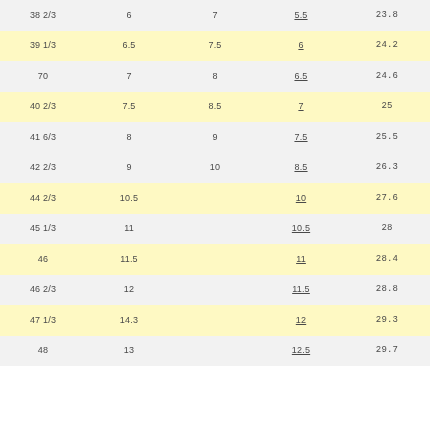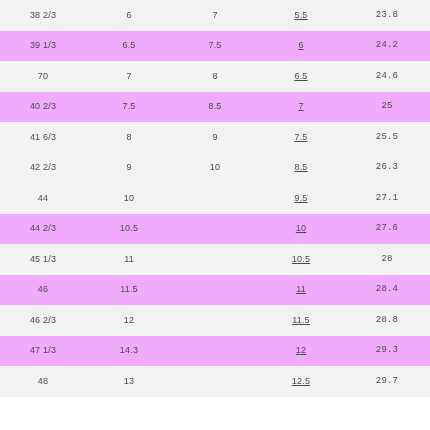--- a/index.html
+++ b/index.html
@@ -26,21 +26,21 @@
     font-size: 9px;
     color: #4a4a4a;
     letter-spacing: 0.2px;
     line-height: 1;
     border: none;
   }
   #size-table tr.row-shaded td {
     background: #f2f2f2;
   }
   #size-table tr.row-plain td {
-    background: #f0abfc;
+    background: #fef9c3;
   }
   
   .c0 { width: 86px; }
   .c1 { width: 86px; }
   .c2 { width: 86px; }
   .c3 { width: 86px; text-decoration: underline; }
   .c4 { width: 86px; font-family: Liberation Mono, monospace; }
 </style>
 </head>
 <body>
@@ -89,27 +89,20 @@
         <td class="c3">7.5</td>
         <td class="c4">25.5</td>
       </tr>
       <tr class="row-shaded">
         <td class="c0">42 2/3</td>
         <td class="c1">9</td>
         <td class="c2">10</td>
         <td class="c3">8.5</td>
         <td class="c4">26.3</td>
       </tr>
-      <tr class="row-shaded">
-        <td class="c0">44</td>
-        <td class="c1">10</td>
-        <td class="c2"></td>
-        <td class="c3">9.5</td>
-        <td class="c4">27.1</td>
-      </tr>
       <tr class="row-plain">
         <td class="c0">44 2/3</td>
         <td class="c1">10.5</td>
         <td class="c2"></td>
         <td class="c3">10</td>
         <td class="c4">27.6</td>
       </tr>
       <tr class="row-shaded">
         <td class="c0">45 1/3</td>
         <td class="c1">11</td>

